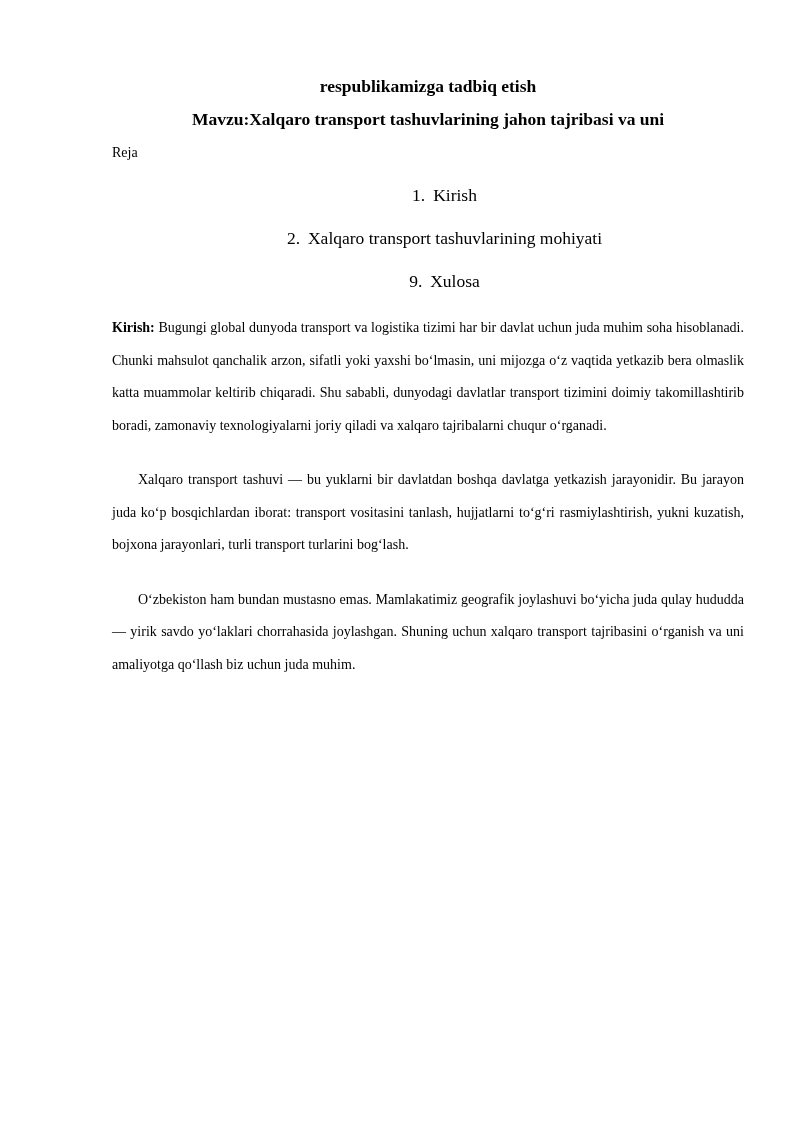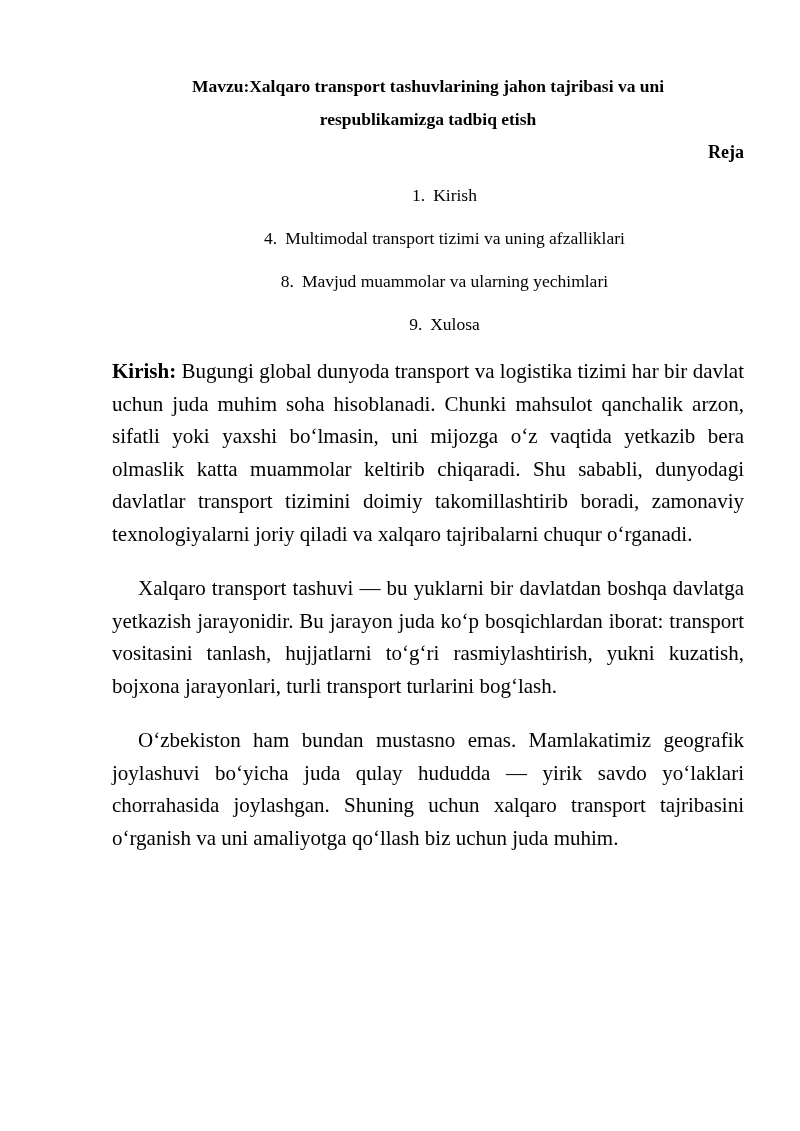--- a/index.html
+++ b/index.html
@@ -22,43 +22,43 @@
     top: 70px;
     width: 632px;
   }
   .doc-title {
     text-align: center;
     font-weight: bold;
     font-size: 17.5px;
     line-height: 33px;
   }
   .plan-heading {
-    text-align: right;
-    font-weight: bold;
-    font-size: 18px;
+    text-align: left;
+    font-weight: normal;
+    font-size: 14px;
     line-height: 33px;
   }
   ol.plan-list {
     list-style: none;
     margin: 10px 0 0 0;
     padding: 0;
   }
   ol.plan-list li {
     font-size: 17.5px;
     line-height: 33px;
     margin: 0 0 10px 0;
     padding-left: 25px;
     text-align: center;
   }
   ol.plan-list .li-num {
     display: inline-block;
     width: 29px;
   }
   .body-text p {
-    font-size: 21px;
+    font-size: 14px;
     line-height: 32.5px;
     text-align: justify;
     margin: 22px 0 0 0;
   }
   .body-text p.first {
     margin-top: 14px;
   }
   .body-text p.indent {
     text-indent: 26px;
   }
@@ -66,30 +66,29 @@
     font-weight: bold;
   }
 </style>
 </head>
 <body>
 
 <div class="page">
   <div class="content">
 
     <div class="doc-title">
+      <div>respublikamizga tadbiq etish</div>
       <div>Mavzu:Xalqaro transport tashuvlarining jahon tajribasi va uni</div>
-      <div>respublikamizga tadbiq etish</div>
     </div>
 
     <div class="plan-heading">Reja</div>
 
     <ol class="plan-list">
       <li><span class="li-num">1.</span><span>Kirish</span></li>
-      <li><span class="li-num">4.</span><span>Multimodal transport tizimi va uning afzalliklari</span></li>
-      <li><span class="li-num">8.</span><span>Mavjud muammolar va ularning yechimlari</span></li>
+      <li><span class="li-num">2.</span><span>Xalqaro transport tashuvlarining mohiyati</span></li>
       <li><span class="li-num">9.</span><span>Xulosa</span></li>
     </ol>
 
     <div class="body-text">
       <p class="first"><b>Kirish:</b><span> Bugungi global dunyoda transport va logistika tizimi har bir davlat uchun juda muhim soha hisoblanadi. Chunki mahsulot qanchalik arzon, sifatli yoki yaxshi boʻlmasin, uni mijozga oʻz vaqtida yetkazib bera olmaslik katta muammolar keltirib chiqaradi. Shu sababli, dunyodagi davlatlar transport tizimini doimiy takomillashtirib boradi, zamonaviy texnologiyalarni joriy qiladi va xalqaro tajribalarni chuqur oʻrganadi.</span></p>
       <p class="indent"><span>Xalqaro transport tashuvi — bu yuklarni bir davlatdan boshqa davlatga yetkazish jarayonidir. Bu jarayon juda koʻp bosqichlardan iborat: transport vositasini tanlash, hujjatlarni toʻgʻri rasmiylashtirish, yukni kuzatish, bojxona jarayonlari, turli transport turlarini bogʻlash.</span></p>
       <p class="indent"><span>Oʻzbekiston ham bundan mustasno emas. Mamlakatimiz geografik joylashuvi boʻyicha juda qulay hududda — yirik savdo yoʻlaklari chorrahasida joylashgan. Shuning uchun xalqaro transport tajribasini oʻrganish va uni amaliyotga qoʻllash biz uchun juda muhim.</span></p>
     </div>
 
   </div>

